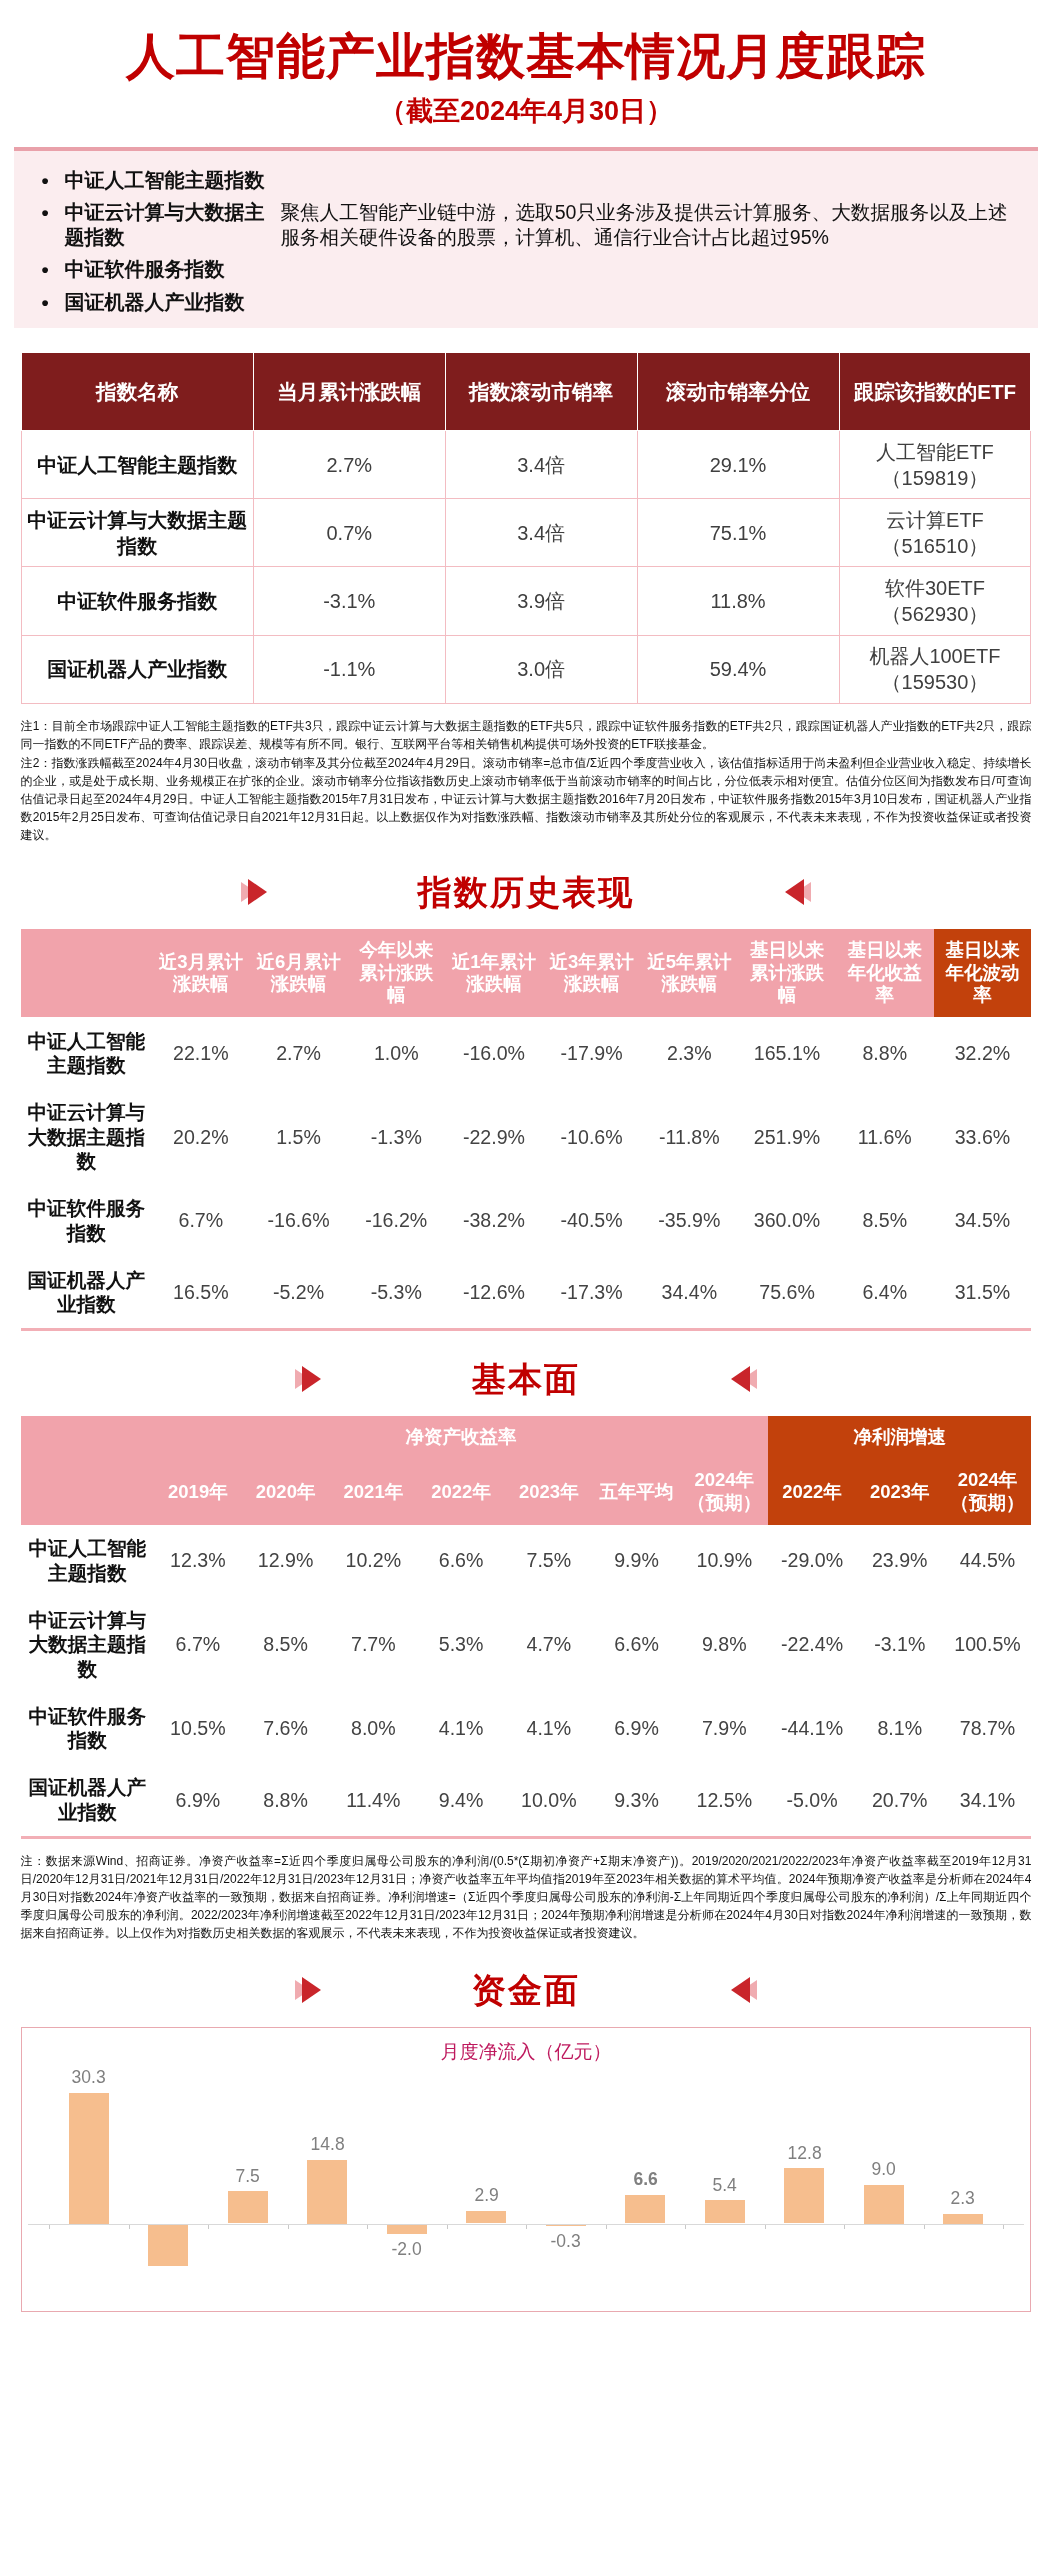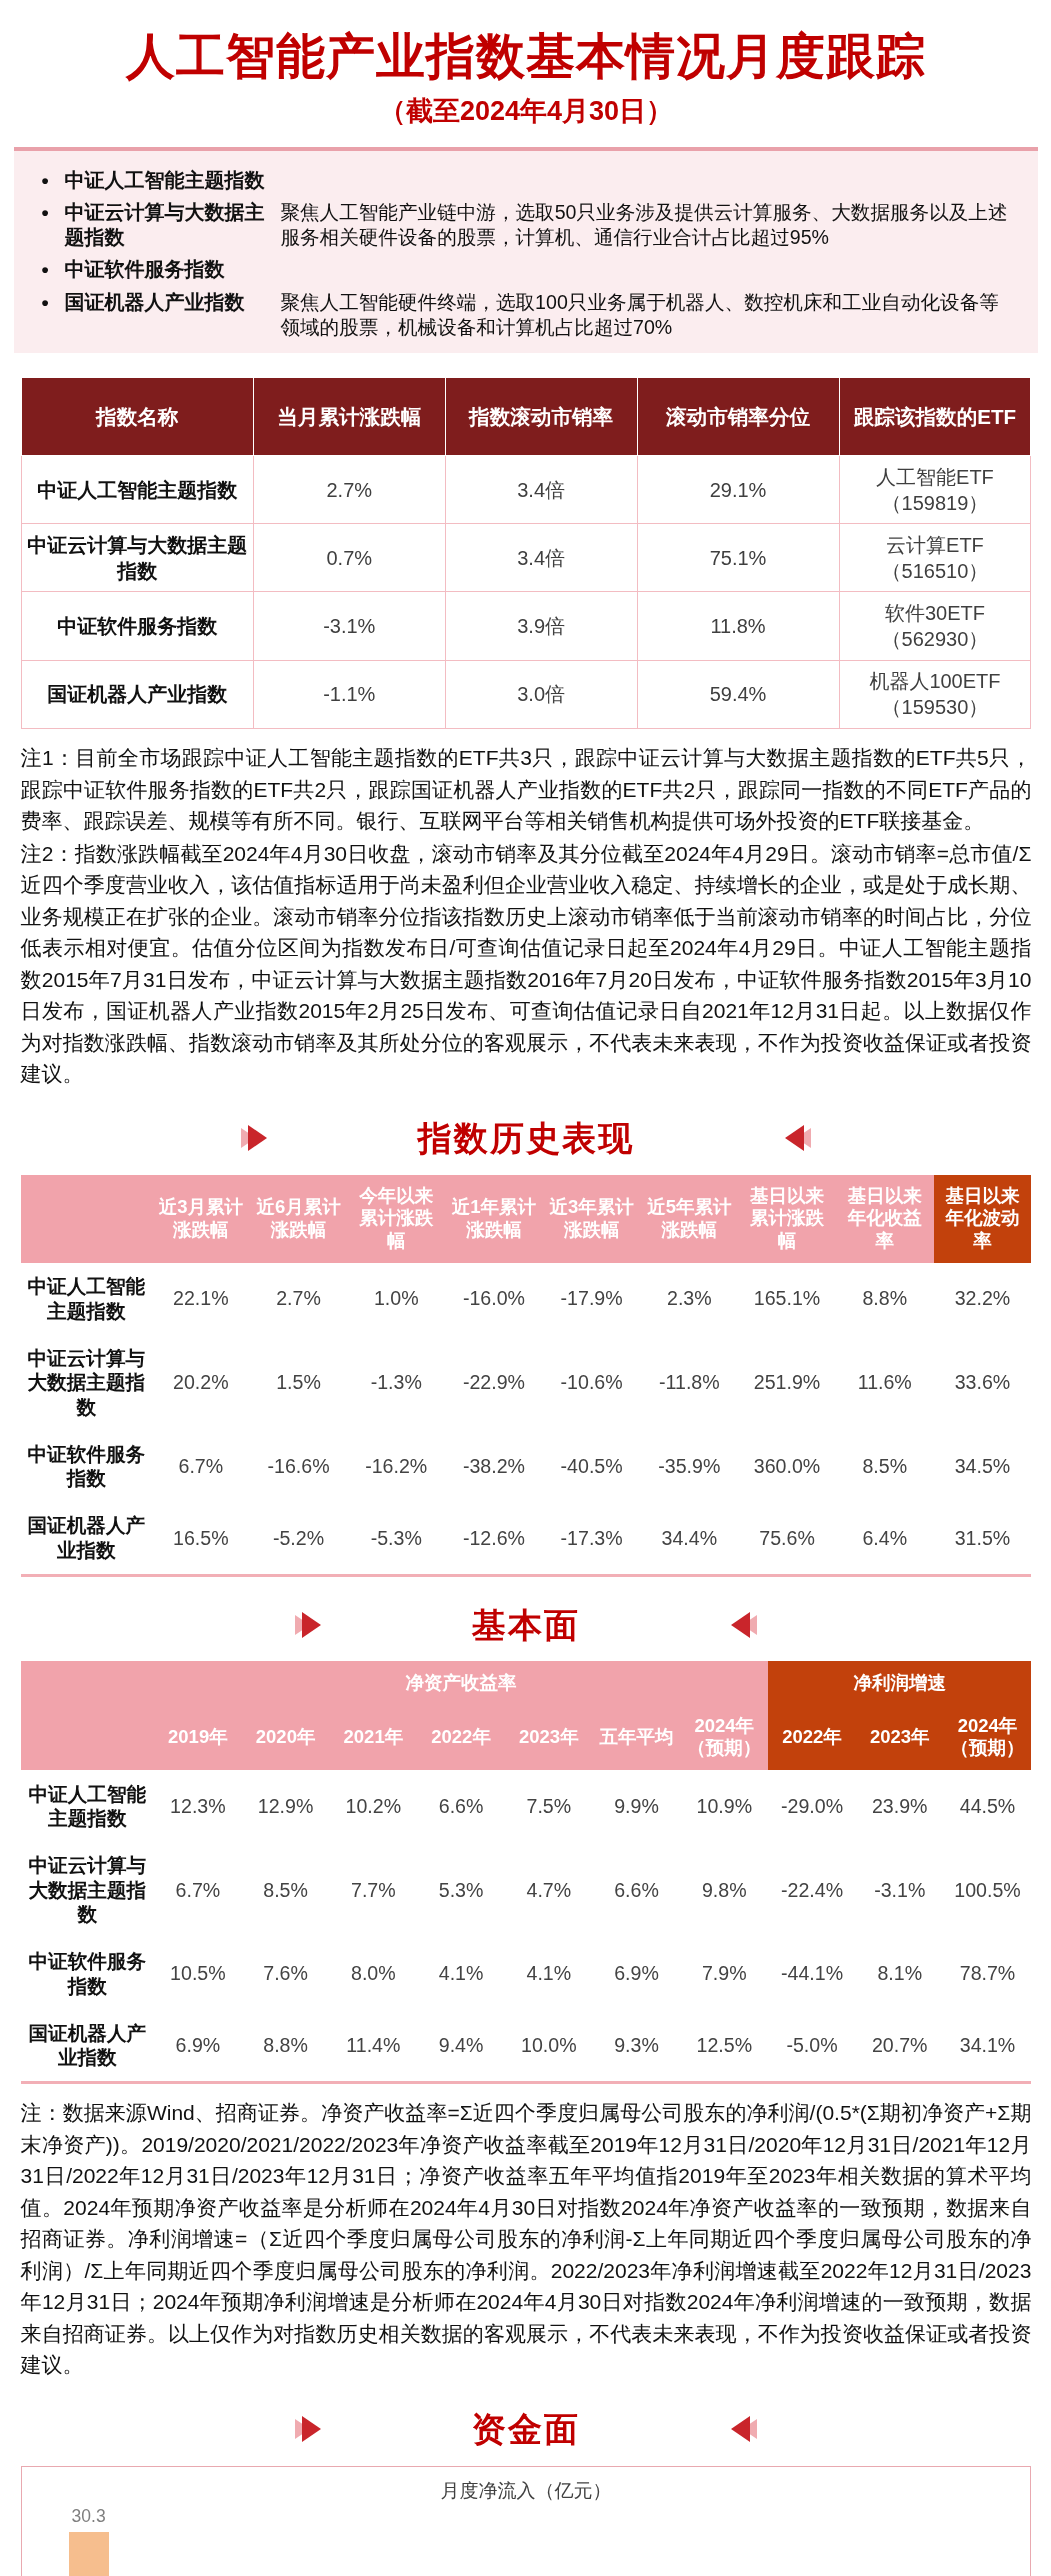--- a/index.html
+++ b/index.html
@@ -40,21 +40,21 @@
   .t1 td{
     border:1px solid #F3BCC2;background:#fff;text-align:center;vertical-align:middle;
     font-size:20px;color:#3f3f3f;height:61px;padding:3.1px 5.2px;line-height:1.3;
   }
   .t1 td.name{font-weight:700;color:#111;}
   .t1 col.c1{width:23%}.t1 col.c2{width:19%}.t1 col.c3{width:19%}.t1 col.c4{width:20%}.t1 col.c5{width:19%}
   .pos{color:#E60012;}
   .neg{color:#00A650;}
 
   
-  .note{margin-top:13.4px;font-size:21px;line-height:1.5;color:#111;text-align:justify;}
+  .note{margin-top:13.4px;font-size:12px;line-height:1.5;color:#111;text-align:justify;}
   .note p{margin:0 0 1px 0;}
 
   
   .sec{display:flex;align-items:center;justify-content:center;gap:149px;margin:30px 0 17.5px 0;}
   .sec h2{margin:0;color:#C00000;font-size:34px;font-weight:800;letter-spacing:2.1px;line-height:1.1;}
   .arr{position:relative;width:20.6px;height:27px;flex:0 0 20.6px;}
   .arr-r::before{content:"";position:absolute;left:-7.2px;top:3.1px;border-left:15.5px solid #F0ABB0;border-top:10.3px solid transparent;border-bottom:10.3px solid transparent;}
   .arr-r::after{content:"";position:absolute;left:0;top:0;border-left:19.6px solid #C9252B;border-top:13.4px solid transparent;border-bottom:13.4px solid transparent;}
   .arr-l::before{content:"";position:absolute;right:-7.2px;top:3.1px;border-right:15.5px solid #F0ABB0;border-top:10.3px solid transparent;border-bottom:10.3px solid transparent;}
   .arr-l::after{content:"";position:absolute;right:0;top:0;border-right:19.6px solid #C9252B;border-top:13.4px solid transparent;border-bottom:13.4px solid transparent;}
@@ -72,21 +72,21 @@
   .band td.name{font-weight:700;color:#111;}
   .band{border-bottom:3.6px solid #F2AFB6;}
   .t2 col.lab{width:13%} .t2 col.v{width:9.67%}
   .t3 col.lab{width:13.2%} .t3 col.v{width:8.68%}
 
   
   .chart-panel{
     position:relative;margin-top:4.1px;height:283px;
     border:1px solid #E9A9B0;background:#fff;
   }
-  .chart-title{position:absolute;top:11.3px;left:0;right:0;text-align:center;font-size:19px;color:#404040;}
+  .chart-title{position:absolute;top:11.3px;left:0;right:0;text-align:center;font-size:19px;color:#be185d;}
   .axis{position:absolute;left:6.2px;right:6.2px;height:1px;background:#d9d9d9;}
   .tick{position:absolute;width:1px;height:4.6px;background:#c9c9c9;}
   .bar{position:absolute;background:#F6BE8E;}
   .bar-label{position:absolute;width:88px;text-align:center;font-size:17.5px;color:#7f7f7f;}
 </style>
 </head>
 <body>
 
 <div class="page">
 
@@ -107,21 +107,20 @@
       </div>
 
       <div class="bullet-row">
         <div class="bullet-mark">•</div>
         <div class="bullet-label">中证软件服务指数</div>
       </div>
 
       <div class="bullet-row">
         <div class="bullet-mark">•</div>
         <div class="bullet-label">国证机器人产业指数</div>
-        <div class="bullet-desc">聚焦人工智能硬件终端，选取100只业务属于机器人、数控机床和工业自动化设备等领域的股票，机械设备和计算机占比超过70%</div>
       </div>
     </div>
 
   <div class="content">
     <table class="t1">
       <colgroup>
           <col class="c1">
           <col class="c2">
           <col class="c3">
           <col class="c4">

